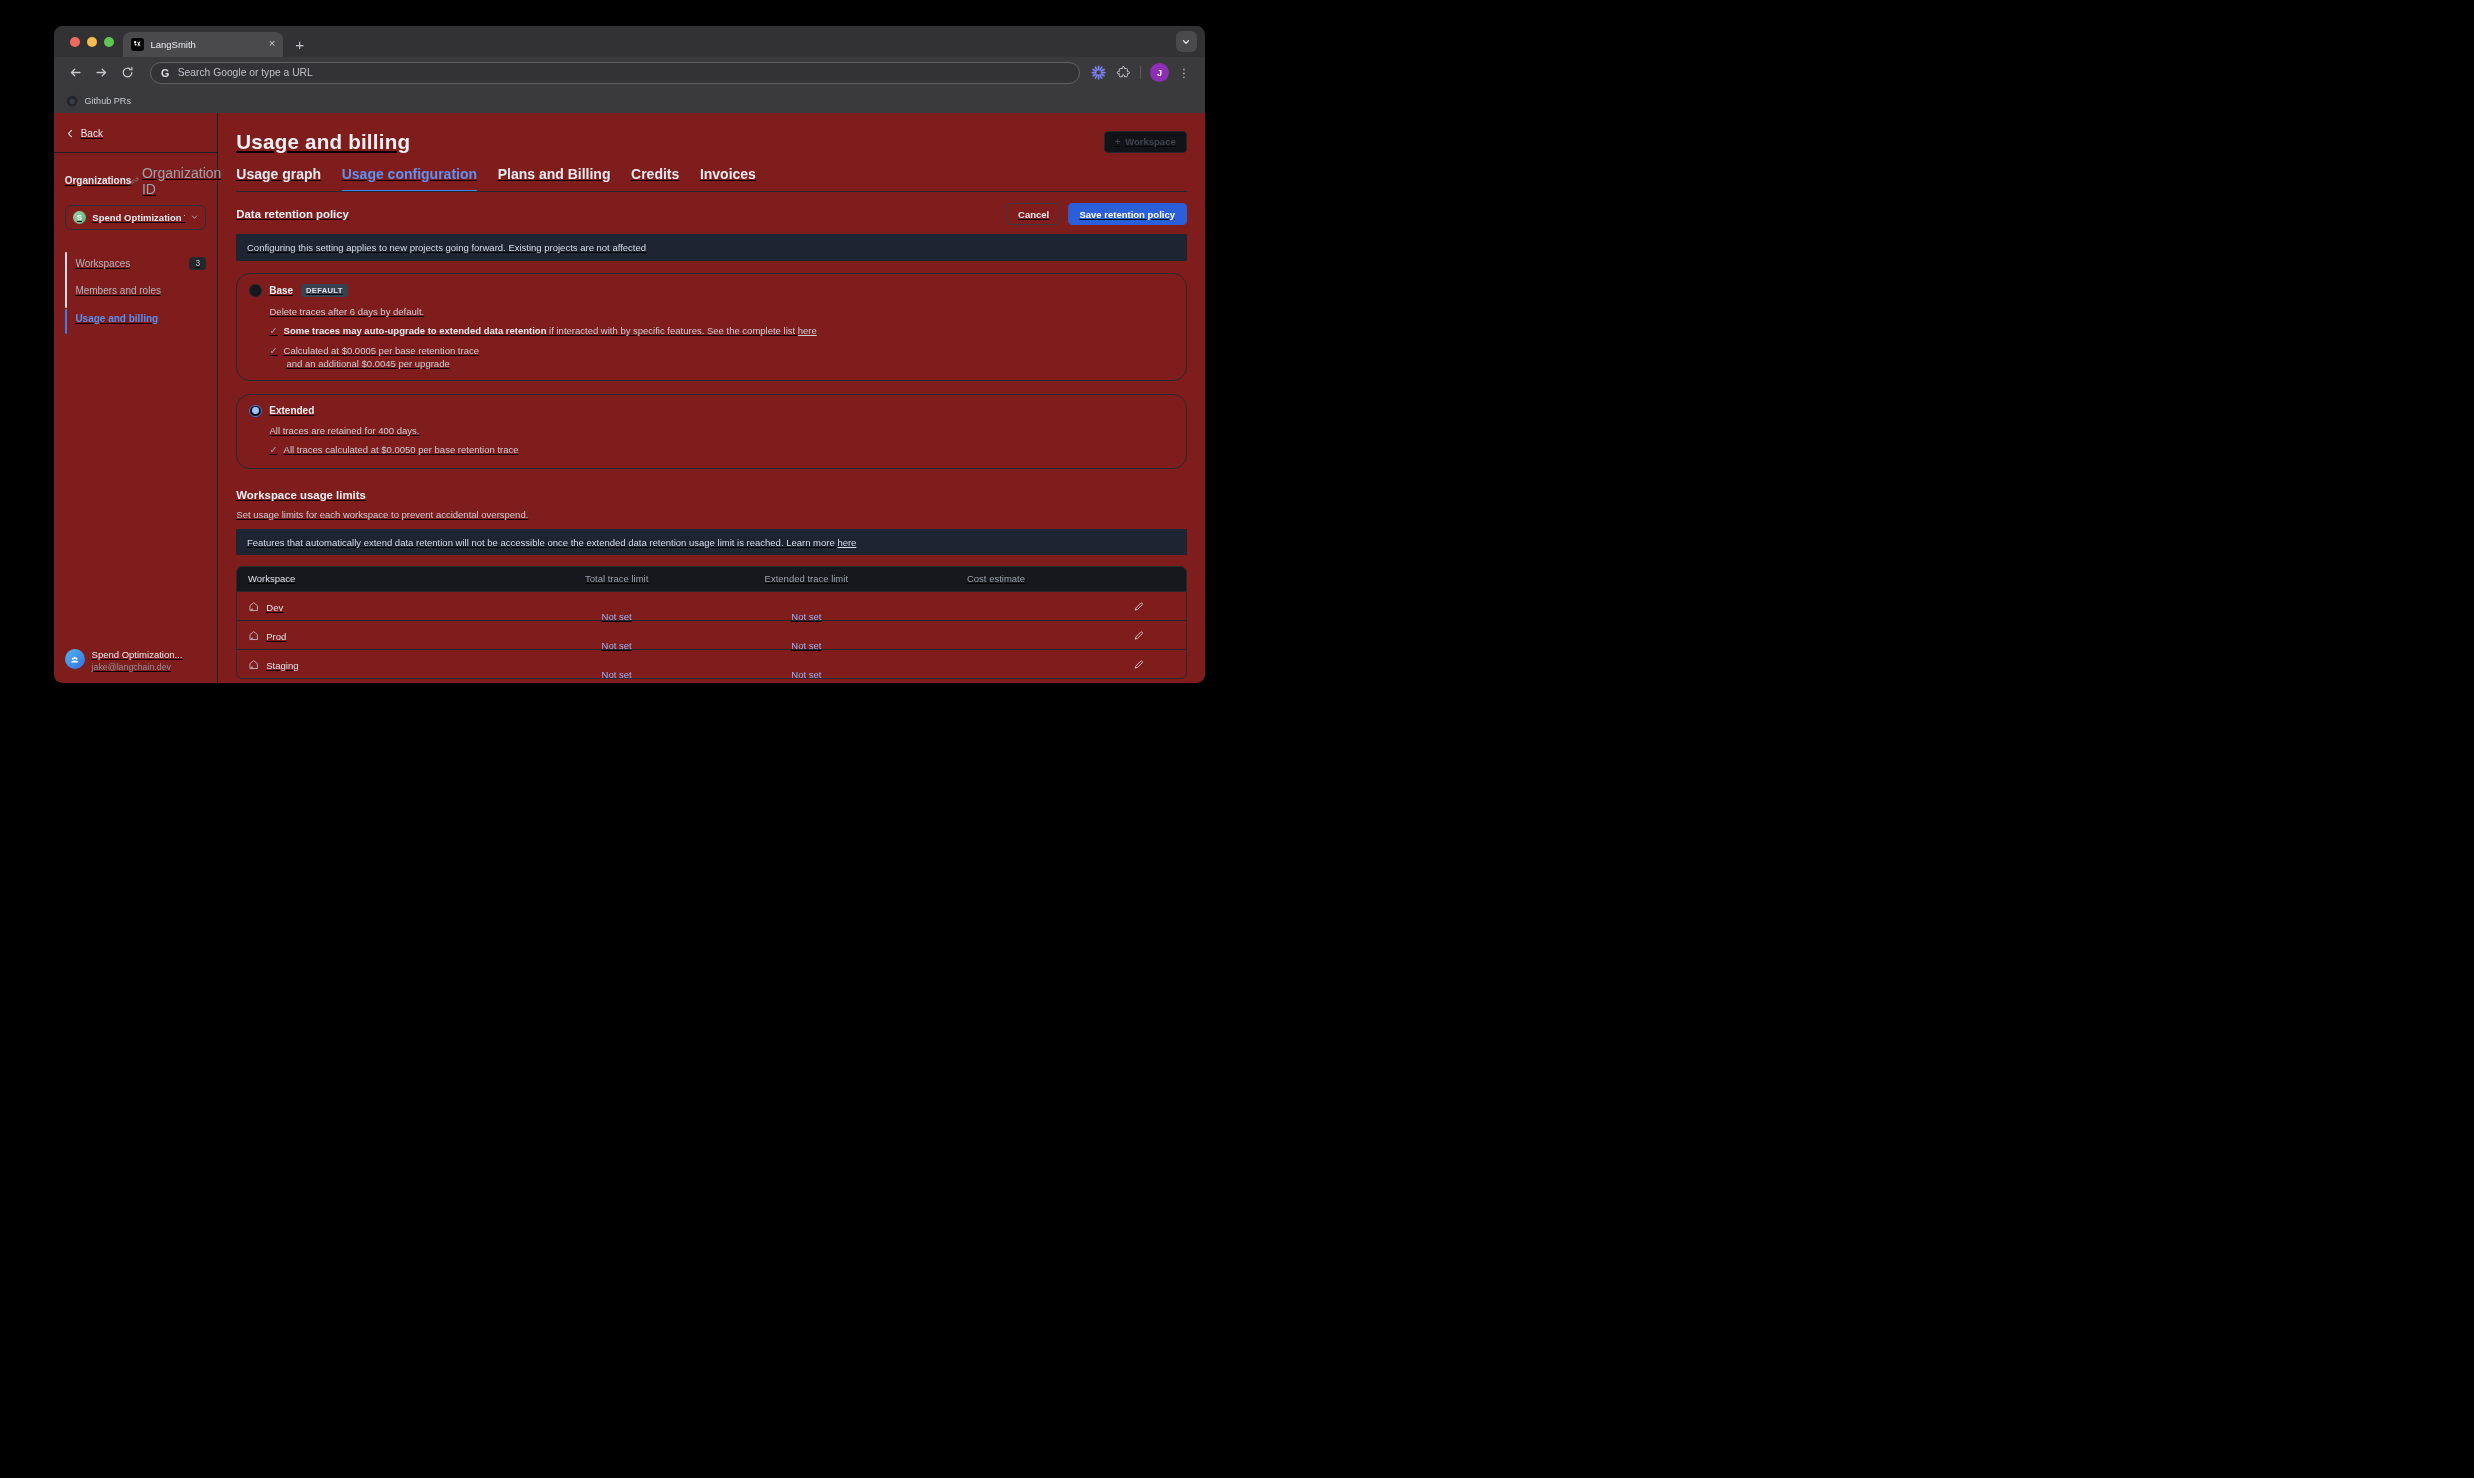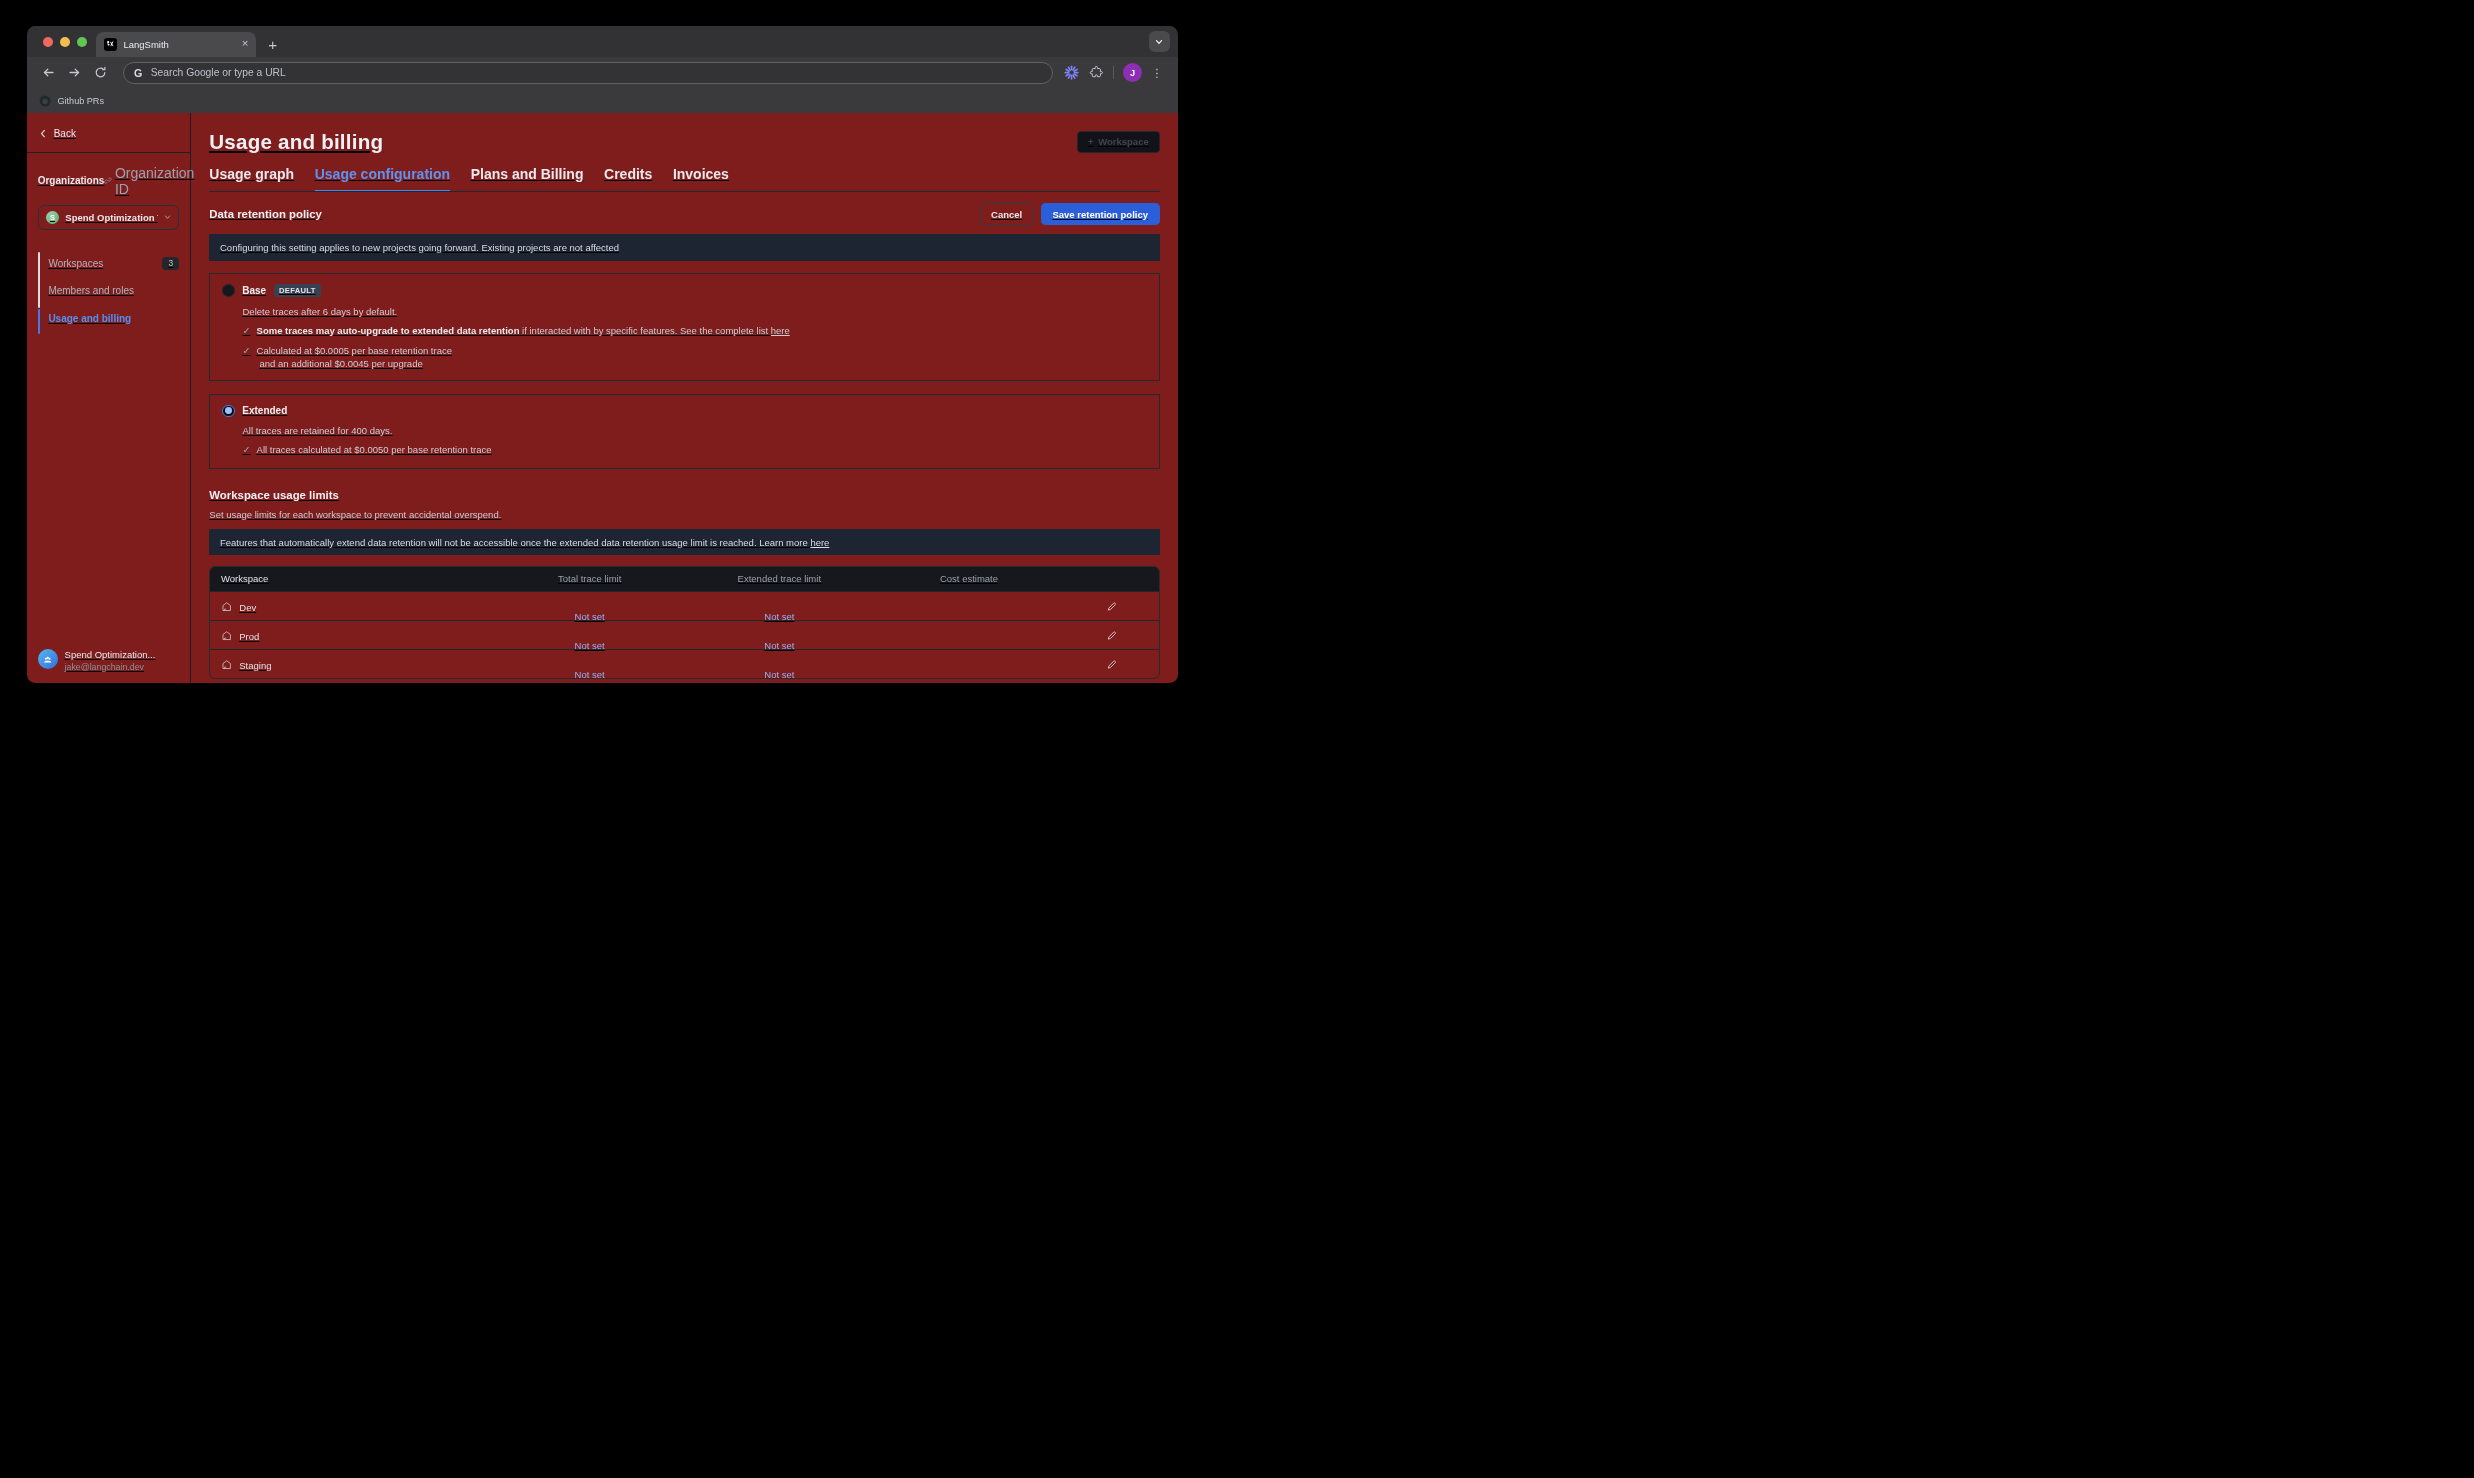--- a/index.html
+++ b/index.html
@@ -1,18 +1,18 @@
 <!DOCTYPE html>
 <html style="font-size:12.2px"><head>
 <meta charset="utf-8">
 <style>
   * { box-sizing: border-box; margin: 0; padding: 0; }
   html,body { width:1237px; height:739px; background:#000; font-family:"Liberation Sans","DejaVu Sans",sans-serif; overflow:hidden; }
 
-  .browser-window{ position:absolute; left:27px; top:26px; width:1151px; height:657px;
+  .browser-window{ position:absolute; left:54px; top:26px; width:1151px; height:657px;
     border-radius:8.4px; overflow:hidden; background:#0b0c0f; }
 
   
   .tab-strip{ height:30.5px; background:#323234; display:flex; align-items:flex-end; position:relative; }
   .traffic{ position:absolute; left:16px; top:10.7px; display:flex; gap:6.9px; }
   .traffic span{ width:10px; height:10px; border-radius:50%; display:block; }
   .t-close{ background:#ee6a5f; } .t-min{ background:#f5bd4f; } .t-zoom{ background:#61c554; }
   .tab{ margin-left:69px; width:160px; height:25px; background:#4a4a4d; border-radius:7.6px 7.6px 0 0;
     display:flex; align-items:center; padding:0 7.6px; gap:6.9px; }
   .favicon{ width:13px; height:13px; border-radius:3px; background:#000; display:flex; align-items:center; justify-content:center; flex:none; }
@@ -80,21 +80,21 @@
   .section-title{ color:#edeff2; font-size:11.4px; font-weight:700; }
   .btn-group{ display:flex; gap:7.6px; }
   .btn-cancel{ border:0.8px solid #343a44; background:transparent; color:#e5e7eb; font-size:9.5px; font-weight:600;
     border-radius:4.6px; padding:4.6px 10px; }
   .btn-save{ background:#2b5ed9; border:0.8px solid #2b5ed9; color:#fff; font-size:9.5px; font-weight:600;
     border-radius:4.6px; padding:4.6px 10.7px; }
 
   .banner{ margin-top:9.1px; background:#1d2432; border-radius:1px; padding:7.6px 10.7px; color:#d7dce6; font-size:9.5px; }
   .banner a, .inline-link{ color:inherit; text-decoration:underline; }
 
-  .option-card{ margin-top:12.2px; border:0.8px solid #24282f; border-radius:0; padding:10px 12.2px 11.4px; }
+  .option-card{ margin-top:12.2px; border:0.8px solid #24282f; border-radius:14px; padding:10px 12.2px 11.4px; }
   .option-head{ display:flex; align-items:center; gap:7.6px; }
   .radio{ width:12.2px; height:12.2px; border-radius:50%; background:#17181d; border:0.8px solid #26282f; flex:none; }
   .radio.checked{ background:#0d0e12; border:0.8px solid #4a79d9; display:flex; align-items:center; justify-content:center; }
   .radio.checked::after{ content:""; width:6.9px; height:6.9px; border-radius:50%; background:#9cc3ff; }
   .option-name{ color:#eef0f4; font-size:10px; font-weight:700; }
   .default-badge{ background:#39404f; color:#dfe4ec; font-size:7.6px; font-weight:700; letter-spacing:0.3px;
     border-radius:3px; padding:2.3px 5.3px; }
   .option-body{ margin-left:20px; margin-top:8.4px; color:#c9ced6; font-size:9.5px; }
   .check-row{ display:flex; gap:6.1px; margin-top:6.9px; line-height:1.45; }
   .check-glyph{ color:#9aa1ab; flex:none; }

